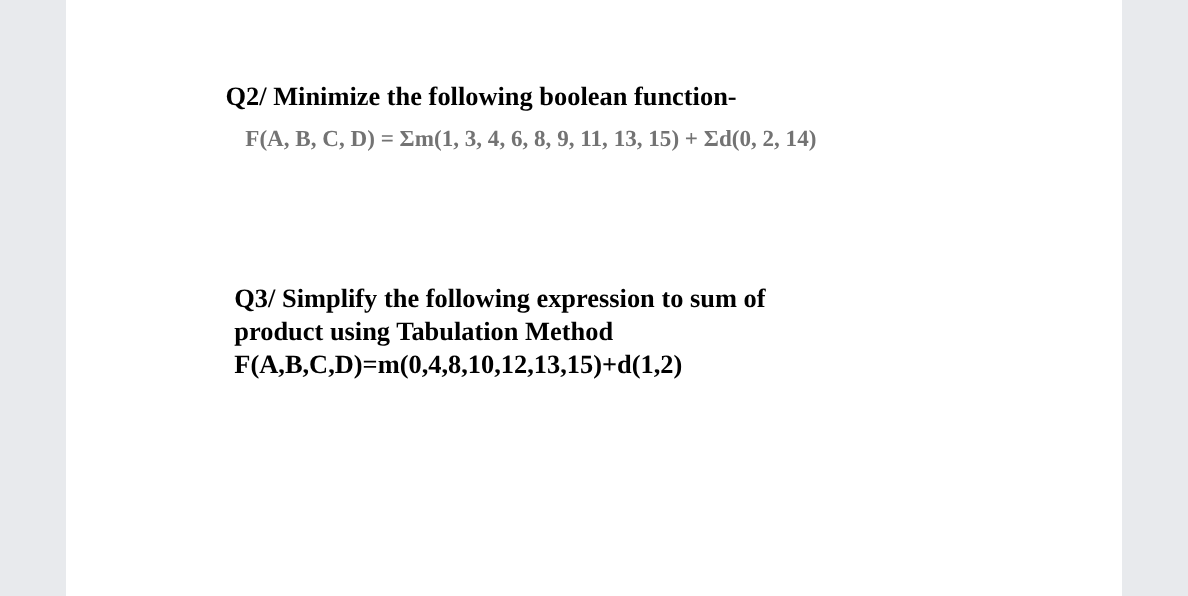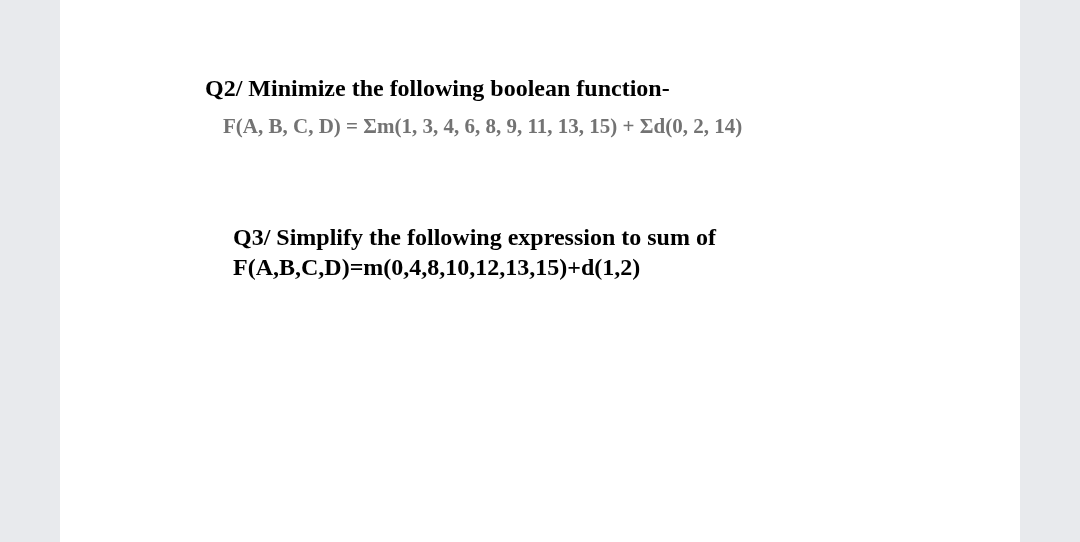--- a/index.html
+++ b/index.html
@@ -17,49 +17,50 @@
       align-items: flex-start;
     }
     .page {
       background-color: #ffffff;
       width: 960px;
       height: 542px;
       padding: 75px 140px 40px 145px;
       position: relative;
     }
     .q2-block {
-      margin-bottom: 83px;
+      margin-bottom: 118px;
     }
     .q2-title {
       font-size: 24px;
       font-weight: bold;
       color: #000000;
       margin-bottom: 12px;
     }
     .q2-formula {
       font-size: 21px;
       font-weight: bold;
       color: #737373;
       margin-left: 18px;
     }
     .q3-block {
-      margin-left: 28px;
+      margin-left: 8px;
     }
     .q3-line {
       font-size: 24px;
       font-weight: bold;
       color: #000000;
       line-height: 1.25;
     }
   </style>
 </head>
 <body>
 
 <div class="page">
   <div class="q2-block">
     <div class="q2-title">Q2/ Minimize the following boolean function-</div>
     <div class="q2-formula">F(A, B, C, D) = Σm(1, 3, 4, 6, 8, 9, 11, 13, 15) + Σd(0, 2, 14)</div>
   </div>
   <div class="q3-block">
     <div class="q3-line">Q3/ Simplify the following expression to sum of</div>
+    <div class="q3-line">product using Tabulation Method</div>
     <div class="q3-line">F(A,B,C,D)=m(0,4,8,10,12,13,15)+d(1,2)</div>
   </div>
 </div>
 
 </body></html>

